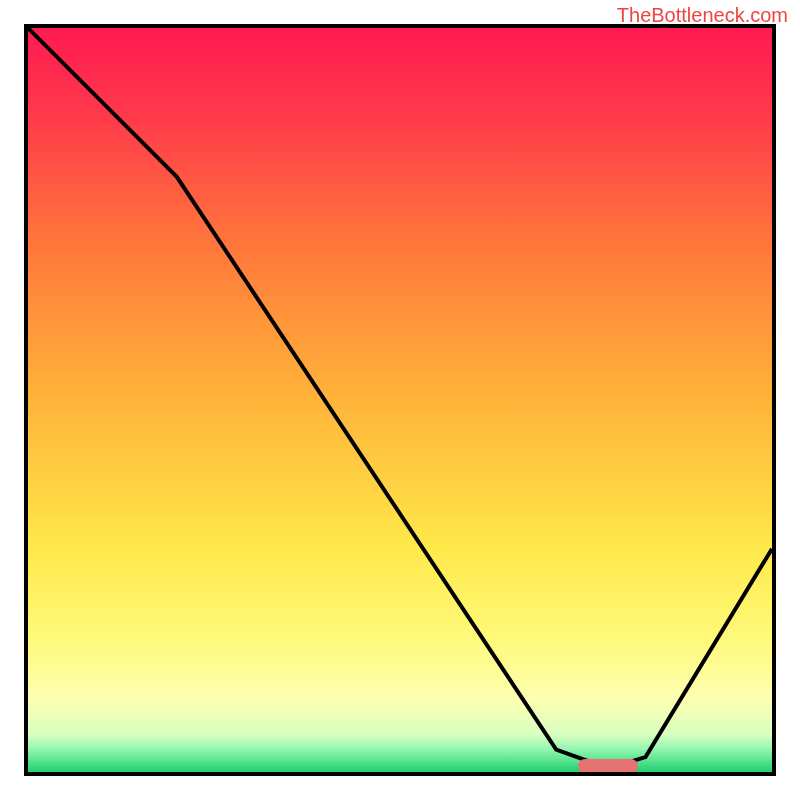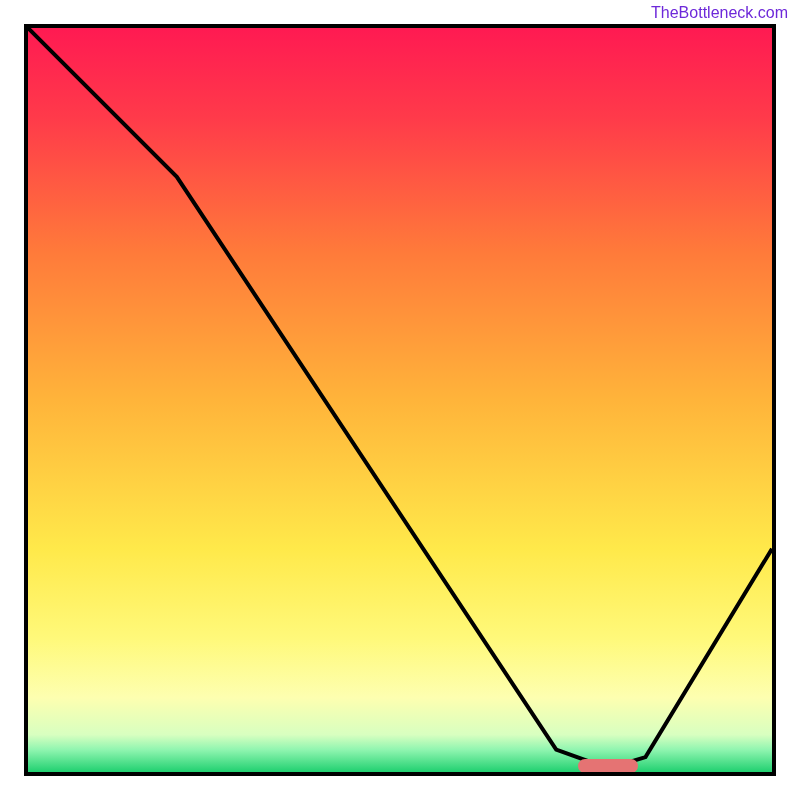--- a/index.html
+++ b/index.html
@@ -8,22 +8,22 @@
     width: 800px;
     height: 800px;
     background: #ffffff;
     position: relative;
     font-family: Arial, sans-serif;
   }
   .watermark {
     position: absolute;
     top: 4px;
     right: 12px;
-    color: #6d28d9;
-    font-size: 16px;
+    color: #ef4444;
+    font-size: 20px;
     font-weight: normal;
     z-index: 10;
   }
   .chart-frame {
     position: absolute;
     top: 24px;
     left: 24px;
     width: 752px;
     height: 752px;
     border: 4px solid #000000;

